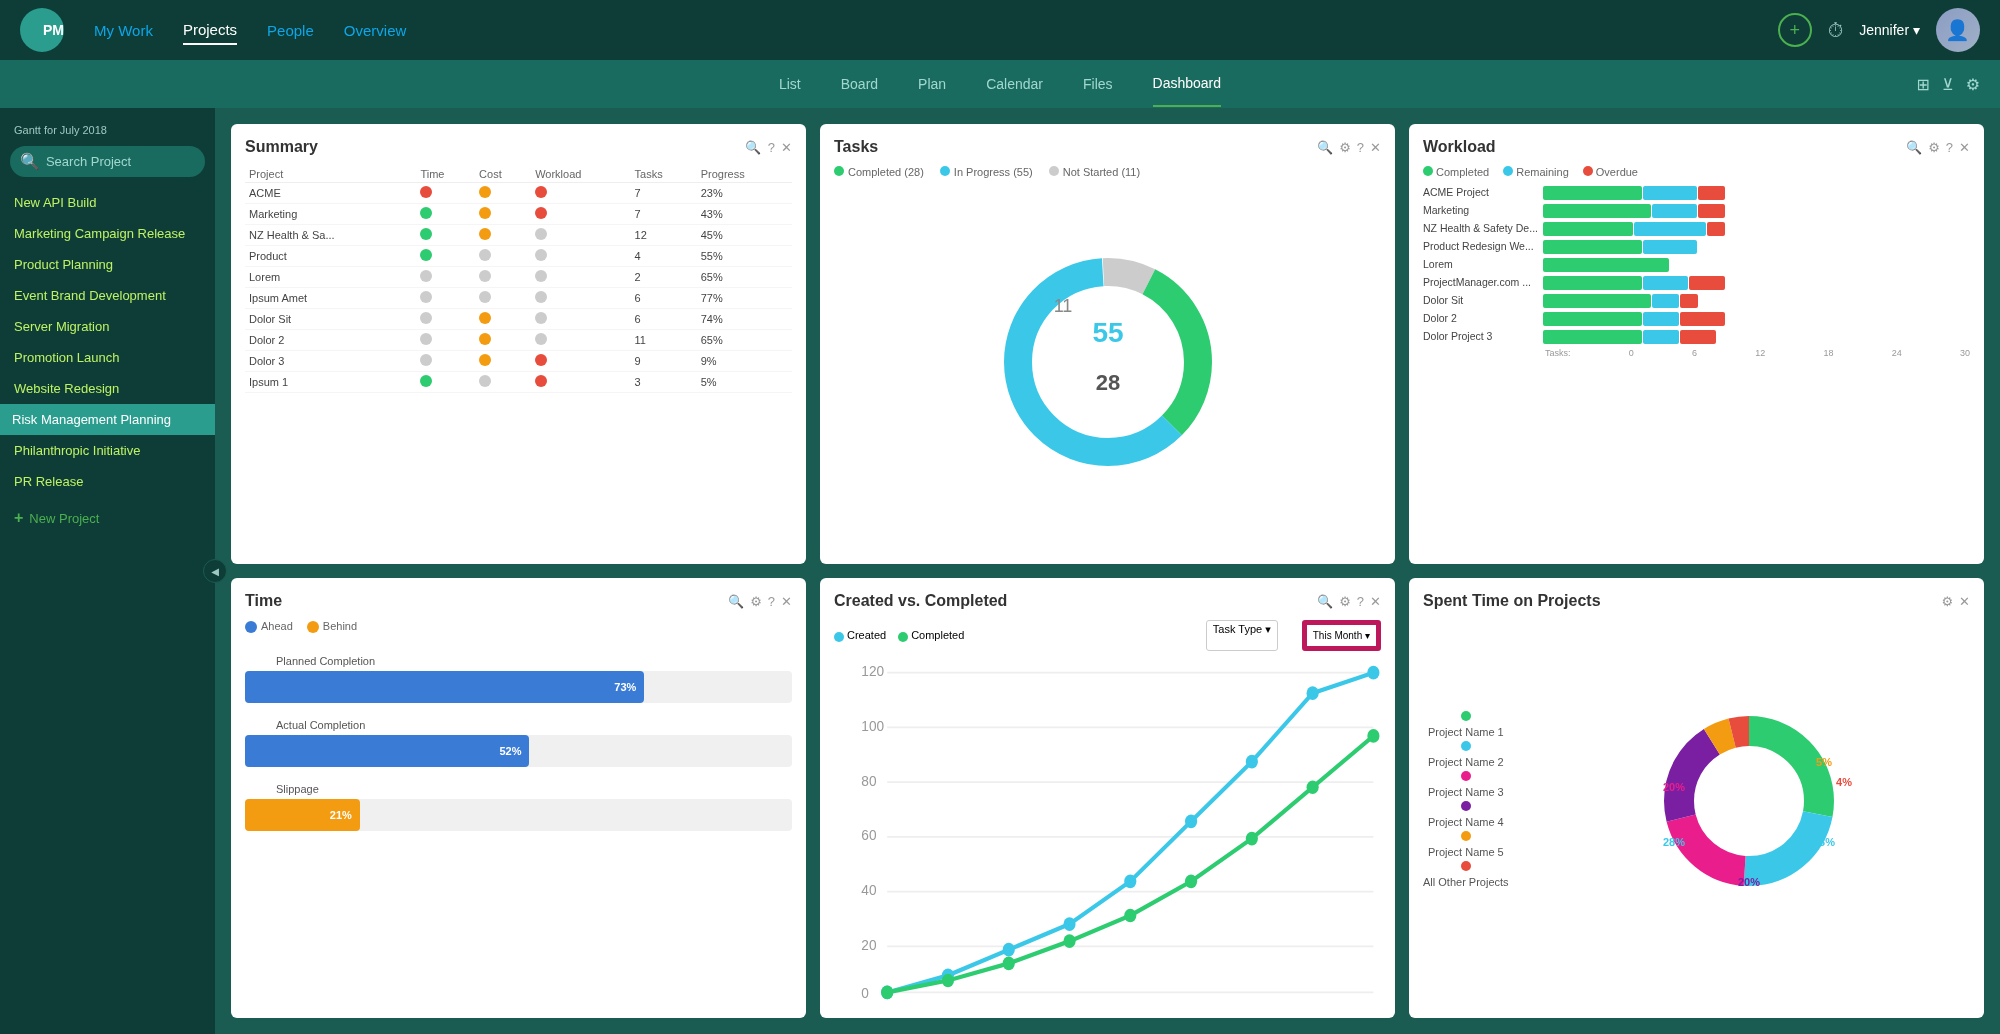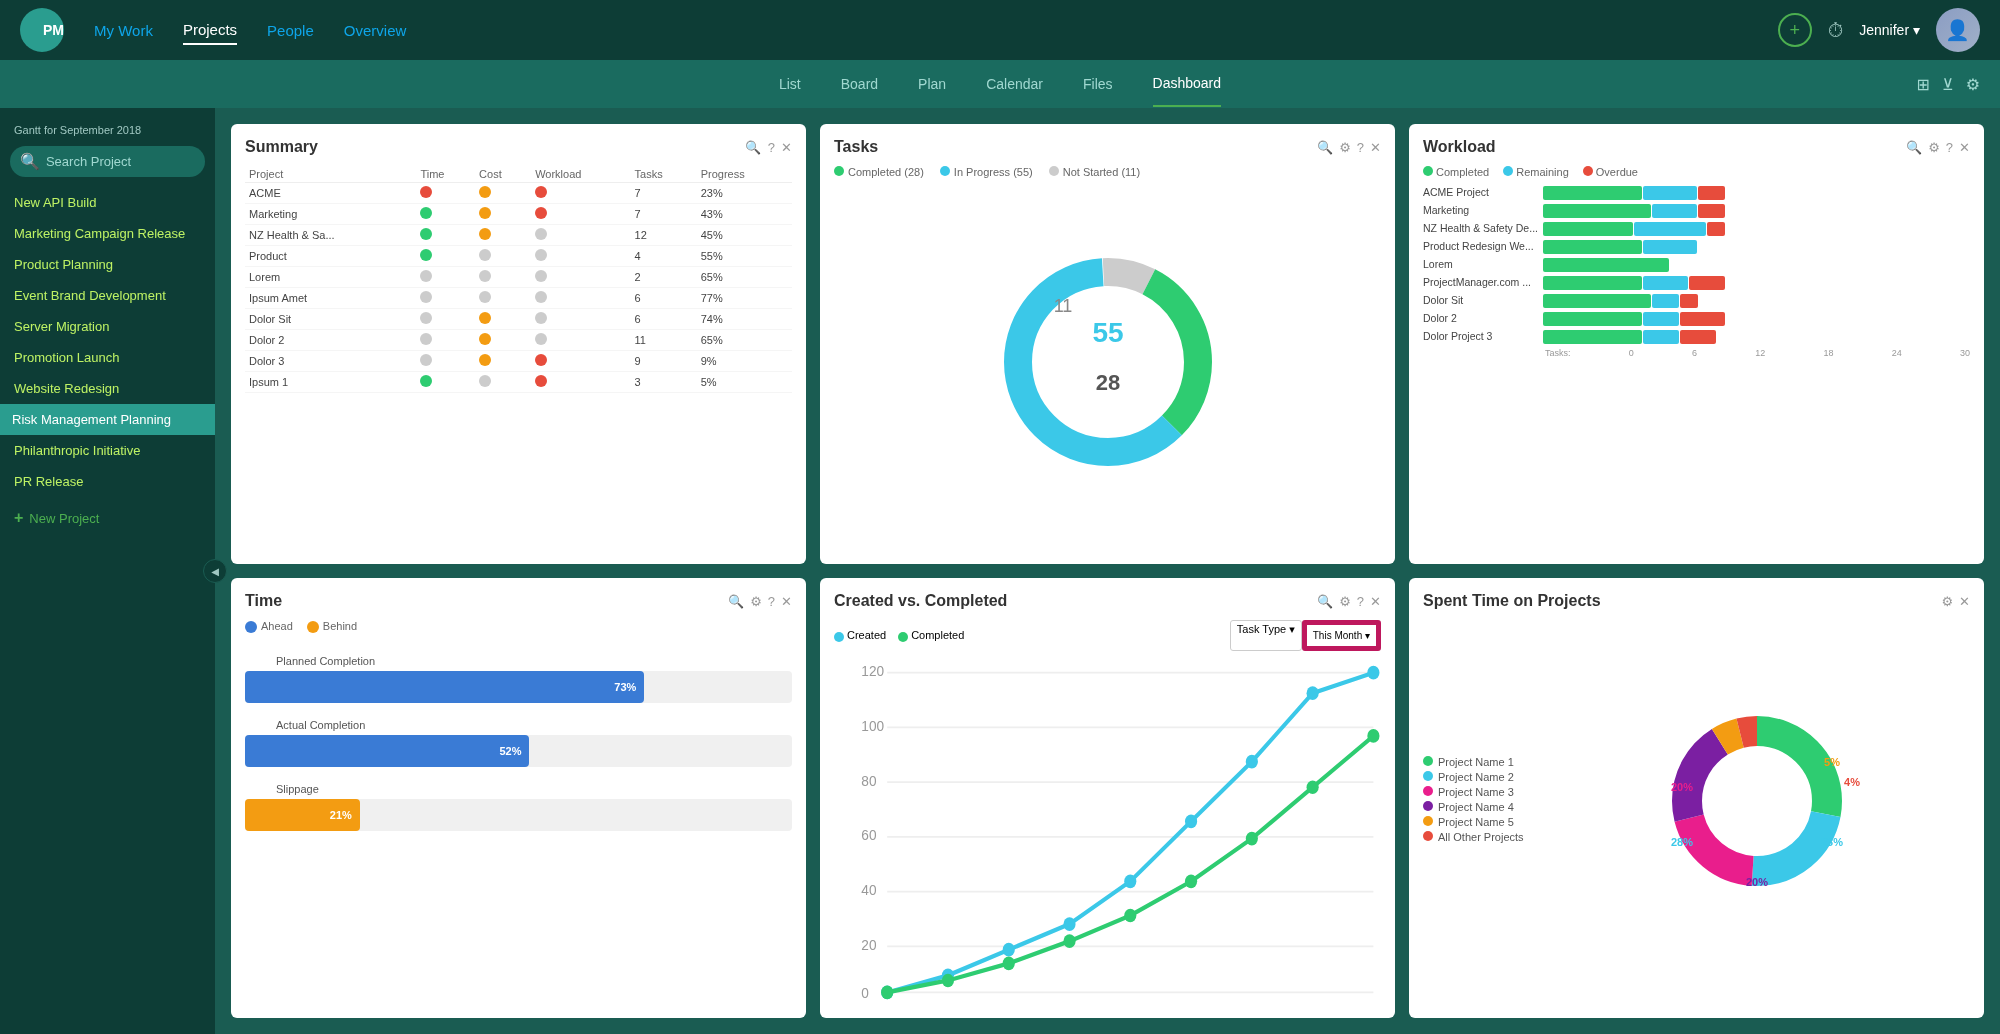--- a/index.html
+++ b/index.html
@@ -320,23 +320,24 @@
       color: white;
     }
 
     
     .spent-legend {
       font-size: 11px;
       color: #555;
     }
     .spent-legend-item {
       display: flex;
-      align-items: flex-start;
+      align-items: center;
       gap: 5px;
       margin-bottom: 3px;
+      flex-direction: column;
     }
 
     
     ::-webkit-scrollbar { width: 4px; }
     ::-webkit-scrollbar-track { background: #f0f0f0; }
     ::-webkit-scrollbar-thumb { background: #ccc; border-radius: 2px; }
 
     .widget-scroll { overflow-y: auto; max-height: calc(100% - 40px); }
 
     .workload-axis {
@@ -379,21 +380,21 @@
   <div class="sub-nav-right">
     <span class="sub-nav-icon">⊞</span>
     <span class="sub-nav-icon">⊻</span>
     <span class="sub-nav-icon">⚙</span>
   </div>
 </div>
 
 <div class="main-layout">
 
   <div class="sidebar">
-    <div class="breadcrumb">Gantt for September 2018</div>
+    <div class="breadcrumb">Gantt for July 2018</div>
     <div class="search-box">
       <span>🔍</span>
       <input type="text" placeholder="Search Project" style="">
     </div>
     <div class="sidebar-item">New API Build</div>
     <div class="sidebar-item">Marketing Campaign Release</div>
     <div class="sidebar-item">Product Planning</div>
     <div class="sidebar-item">Event Brand Development</div>
     <div class="sidebar-item">Server Migration</div>
     <div class="sidebar-item">Promotion Launch</div>
@@ -688,21 +689,21 @@
         <div class="widget-icons">
           <span class="widget-icon">🔍</span>
           <span class="widget-icon">⚙</span>
           <span class="widget-icon">?</span>
           <span class="widget-icon">✕</span>
         </div>
       </div>
       <div style="display:flex;gap:12px;align-items:center;margin-bottom:8px;font-size:11px;">
         <span><span style="display:inline-block;width:10px;height:10px;border-radius:50%;background:#3bc8e8;margin-right:3px;vertical-align:middle;"></span>Created</span>
         <span><span style="display:inline-block;width:10px;height:10px;border-radius:50%;background:#2ecc71;margin-right:3px;vertical-align:middle;"></span>Completed</span>
-        <div style="margin-left:auto;display:flex;gap:0;">
+        <div style="margin-left:auto;display:flex;gap:24px;">
           <span style="border:1px solid #ccc;border-radius:3px;padding:2px 6px;font-size:11px;cursor:pointer;">Task Type ▾</span>
           <span style="border:5px solid #be185d;border-radius:3px;padding:5px 6px;font-size:10px;cursor:pointer;">This Month ▾</span>
         </div>
       </div>
       <div style="position:relative;height:calc(100% - 70px);">
         <svg width="100%" height="100%" viewBox="0 0 360 200" preserveAspectRatio="none">
 
           <text x="18" y="10" font-size="9" fill="#999">120</text>
           <text x="18" y="42" font-size="9" fill="#999">100</text>
           <text x="18" y="74" font-size="9" fill="#999">80</text>

